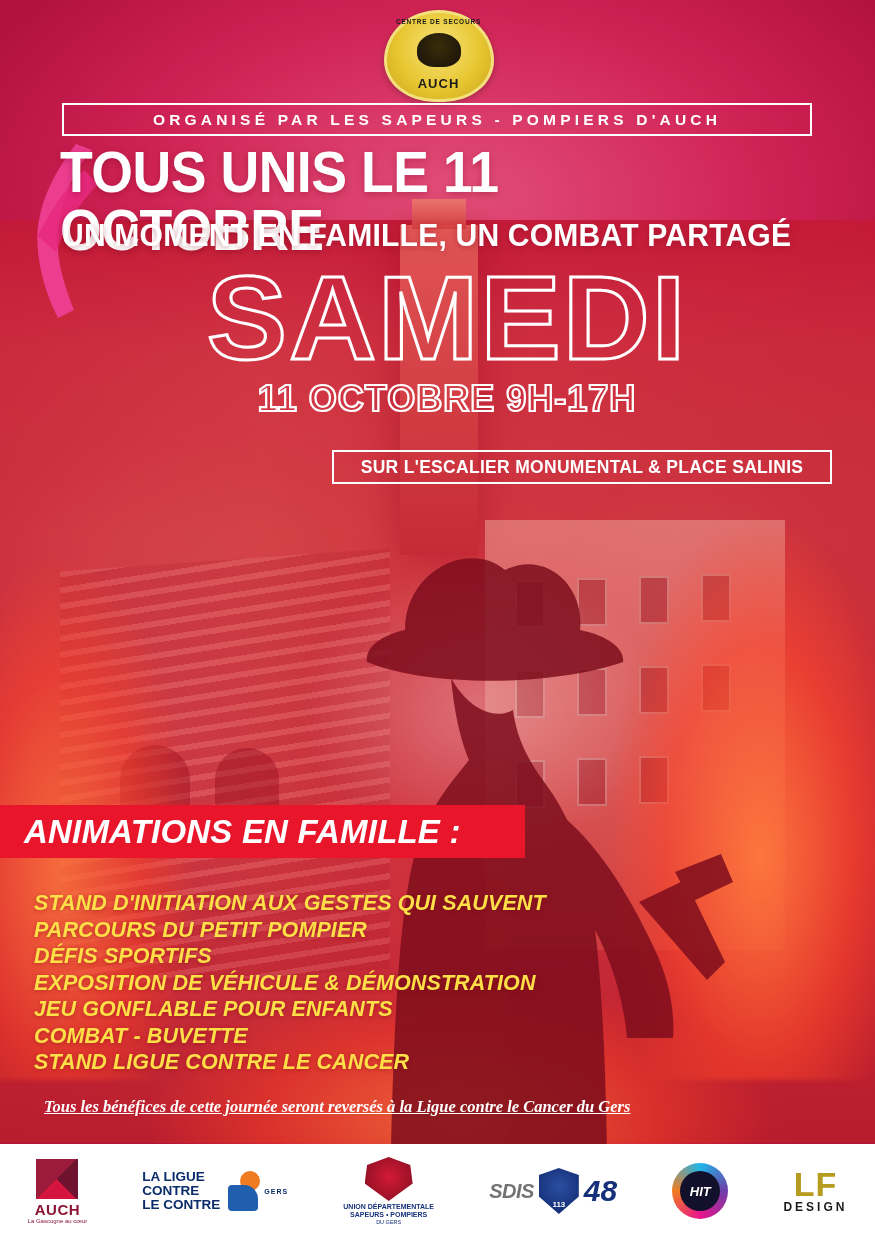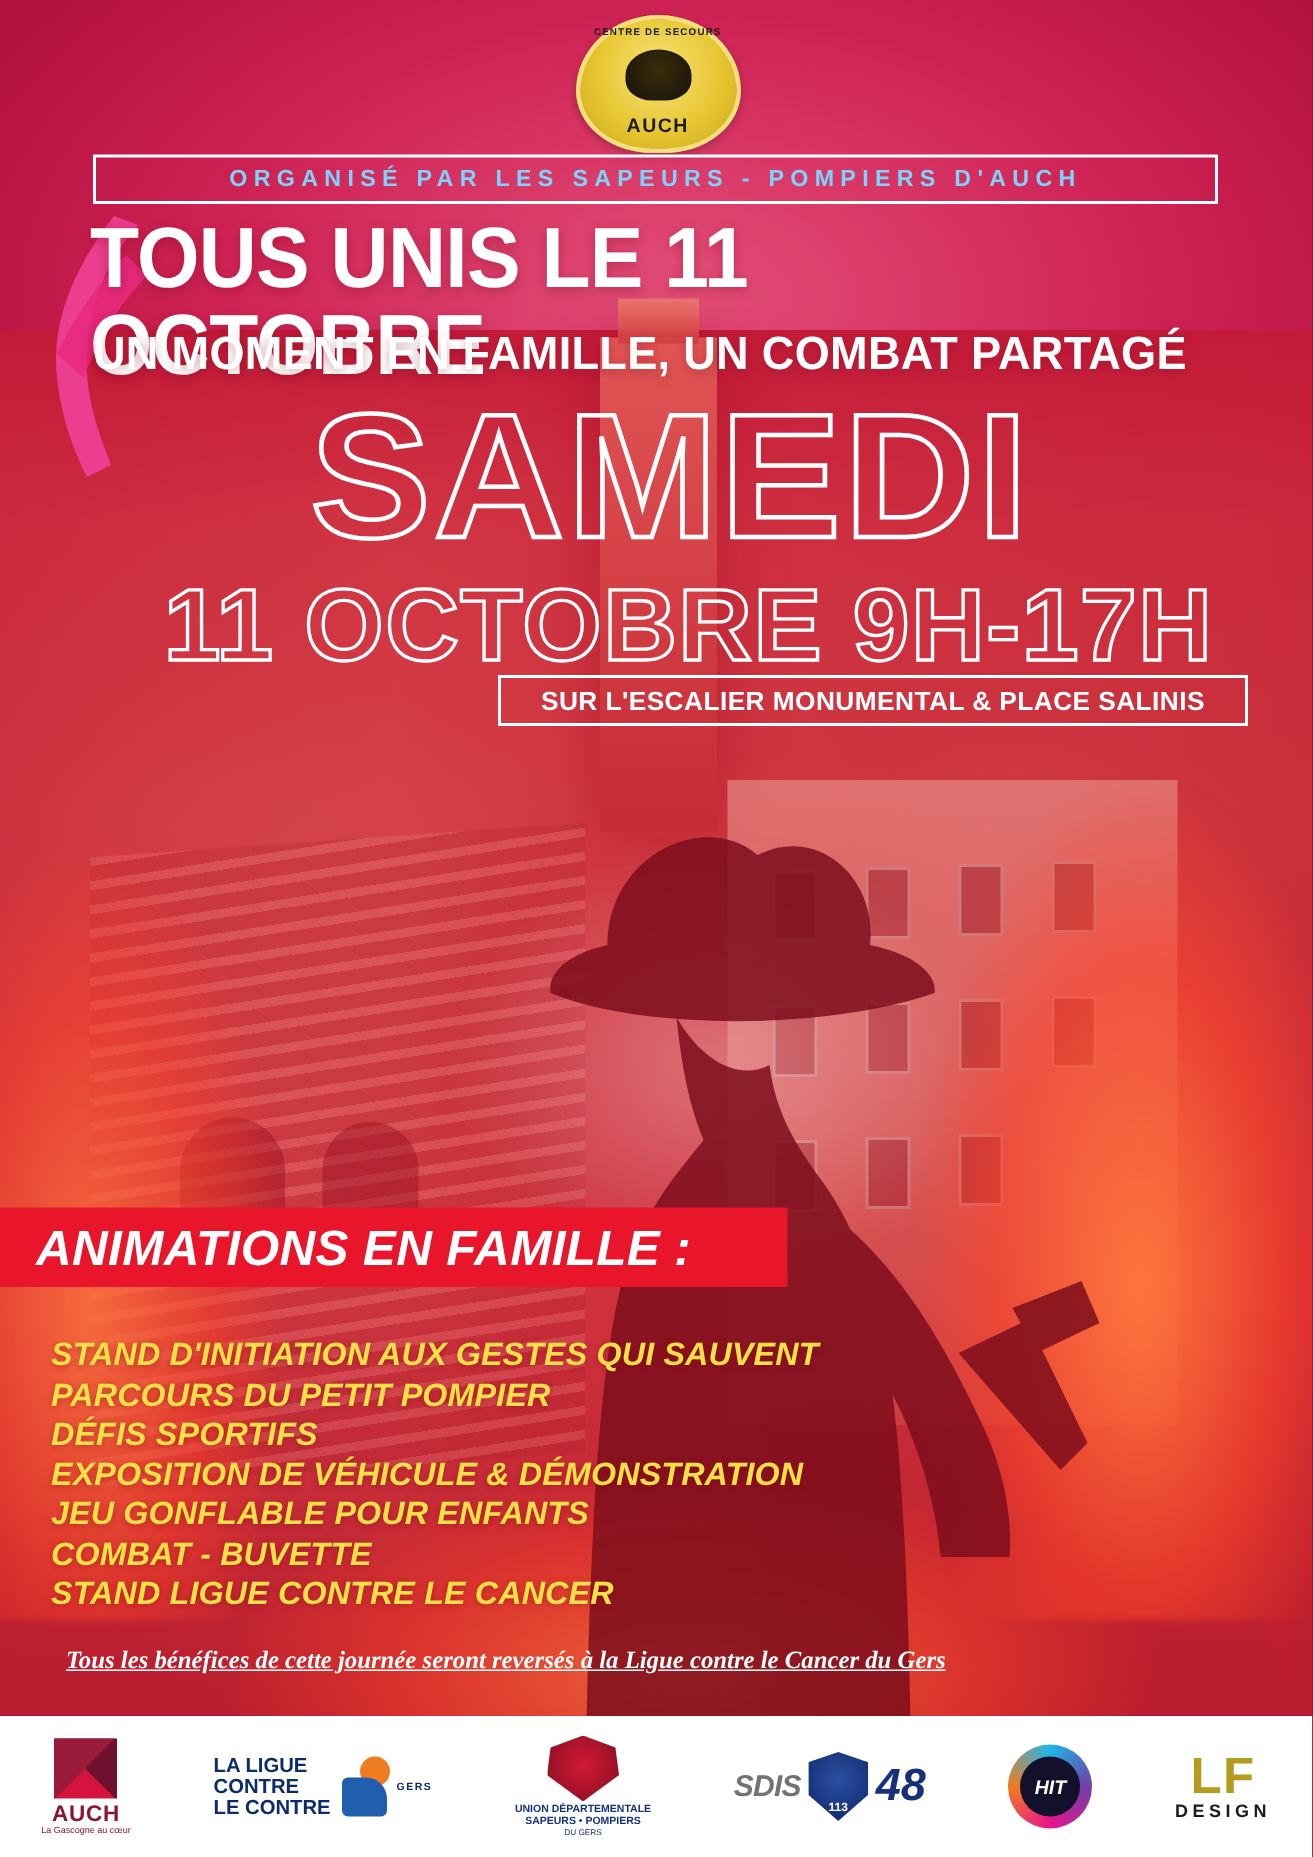--- a/index.html
+++ b/index.html
@@ -127,21 +127,21 @@
 
   
   .organise-bar {
     position: absolute;
     left: 62px; top: 103px; width: 750px; height: 33px;
     border: 2px solid #ffffff;
     display: flex; align-items: center; justify-content: center;
     box-sizing: border-box;
   }
   .organise-bar span {
-    color: #7dd3fc;
+    color: #ffffff;
     font-weight: bold;
     font-size: 15.5px;
     letter-spacing: 4.2px;
     white-space: nowrap;
   }
 
   .title-main {
     position: absolute;
     left: 60px; top: 143px; width: 760px;
     color: #ffffff;
@@ -174,23 +174,23 @@
     font-weight: bold;
     letter-spacing: 2px;
     line-height: 112px;
     color: transparent;
     -webkit-text-stroke: 3px #ffffff;
     text-stroke: 3px #ffffff;
     transform: scaleX(1.02);
   }
   .dateline {
     position: absolute;
-    left: 64px; top: 378px; width: 790px;
+    left: 52px; top: 378px; width: 790px;
     text-align: center;
-    font-size: 68px;
+    font-size: 36px;
     font-weight: bold;
     letter-spacing: 1px;
     color: transparent;
     -webkit-text-stroke: 2.2px #ffffff;
     text-stroke: 2.2px #ffffff;
   }
   .place-bar {
     position: absolute;
     left: 332px; top: 450px; width: 500px; height: 34px;
     border: 2px solid #ffffff;

